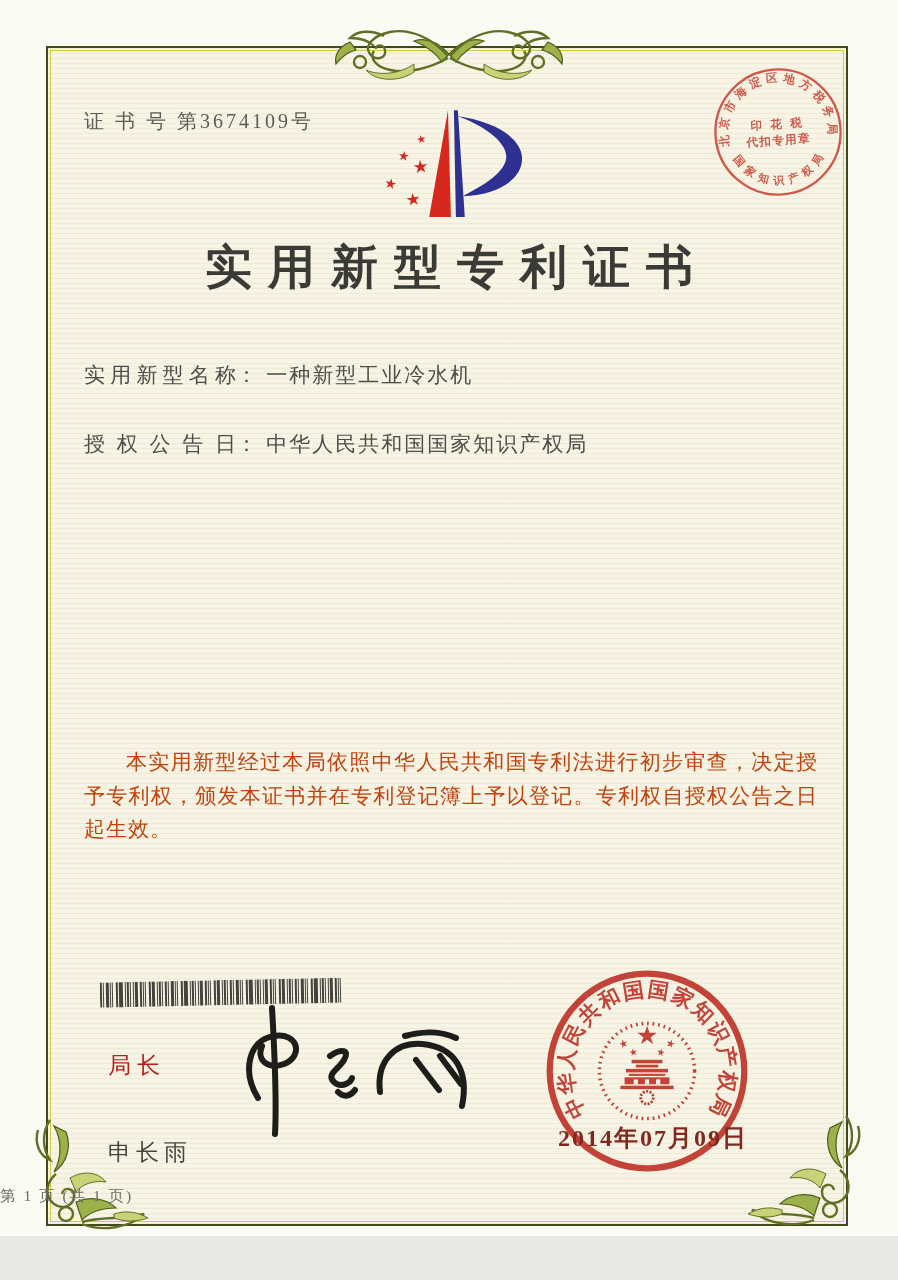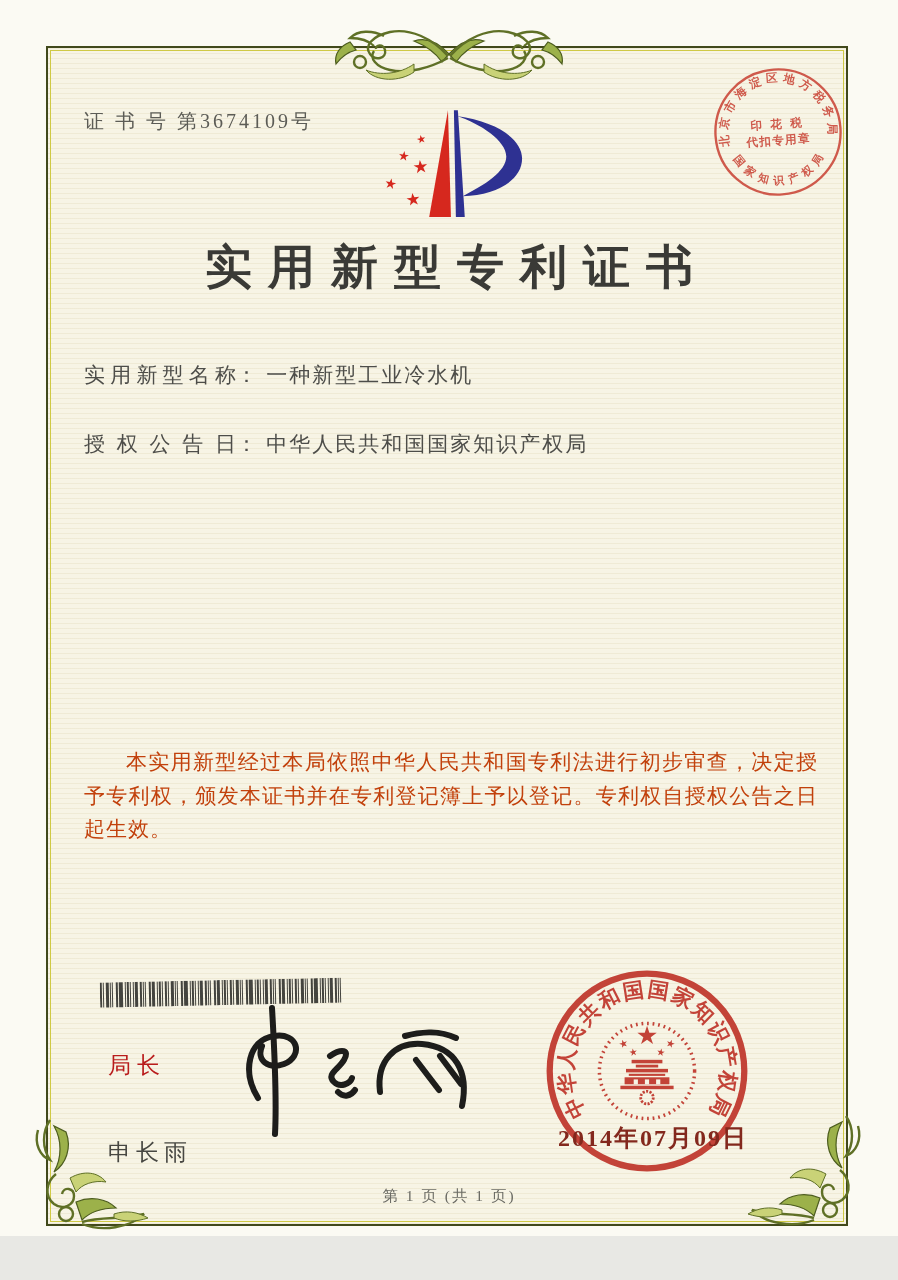--- a/index.html
+++ b/index.html
@@ -49,21 +49,21 @@
   
   .signer-title{left:108px; top:1050px; font-size:23px; letter-spacing:6px; color:#b91c1c;}
   .signer-name{left:108px; top:1096px; font-size:23px; letter-spacing:5px; color:#474742;margin-top:41px;}
   .signature{left:212px; top:1002px;}
   .signature path{stroke:#1d1d1b; stroke-width:6; fill:none; stroke-linecap:round; stroke-linejoin:round;}
   
   .office-seal{left:542px; top:966px; width:210px; height:210px; opacity:.94;}
   .seal-date{left:558px; top:1122px; font-size:24px; letter-spacing:2px; color:#83281d; z-index:5; font-weight:600;}
   .tax-stamp{left:710px; top:64px; width:136px; height:136px; transform:rotate(-4deg); opacity:.9;}
   
-  .footer{left:0; top:1186px; width:898px; text-align:center; font-size:15.5px; letter-spacing:2px; color:#6b6b64;}
+  .footer{left:0; top:1186px; width:898px; font-size:15.5px; letter-spacing:2px; color:#6b6b64;}
   
   .orn-top{left:314px; top:12px;}
   .orn-bl{left:26px; top:1118px;}
   .orn-br{left:730px; top:1114px; transform:scaleX(-1);}
   .orn path, .orn circle{stroke:var(--orn); fill:none; stroke-width:2.4;}
   .orn .leaf{fill:var(--orn-light); stroke:#4c5c1e; stroke-width:1.2;}
   .orn .leaf2{fill:#c9d277; stroke:#5f7026; stroke-width:1;}
   .logo{left:362px; top:104px;}
 </style>
 </head>

